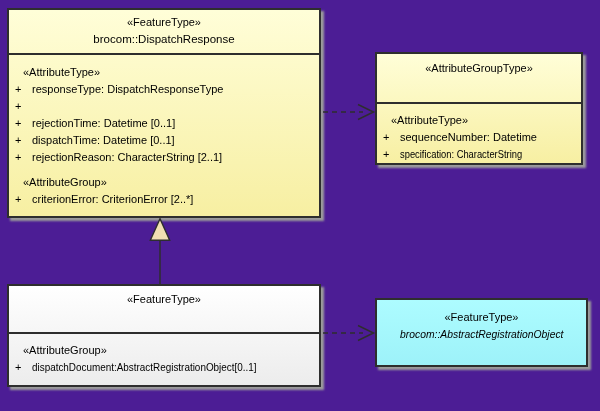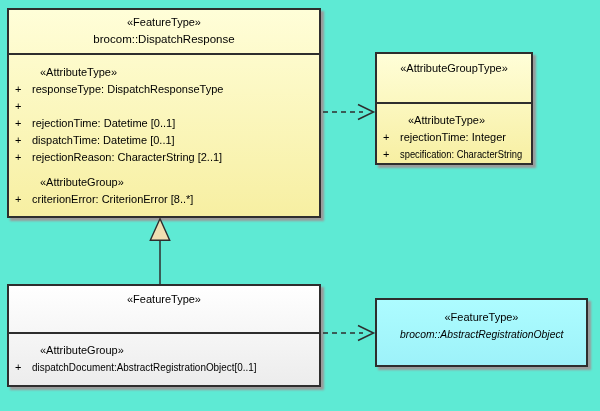--- a/index.html
+++ b/index.html
@@ -1,46 +1,46 @@
 <!DOCTYPE html>
 <html style="--border: #2e2e2e; --shadow: #9b9b9b; --yellow-top: #fffed8; --yellow-bottom: #f7efa2; --gray-top: #ffffff; --gray-bottom: #ececec; --cyan-top: #adfcff; --cyan-bottom: #9df2f9; --triangle-fill: #f1dfb2;"><head>
 <meta charset="utf-8">
 <style>
   html,body{margin:0;padding:0;background:#ffffff;}
   .canvas{
-    position:relative;width:600px;height:411px;background:#5eead4;
+    position:relative;width:600px;height:411px;background:#4c1d95;
     font-family:"Liberation Sans",sans-serif;color:#000;overflow:hidden;
   }
   .box{
     position:absolute;box-sizing:border-box;
     border:2px solid var(--border,#2e2e2e);
     box-shadow:3px 3px 2px var(--shadow,#9b9b9b);
   }
   .yellowbox{background:linear-gradient(180deg,var(--yellow-top,#fffed8),var(--yellow-bottom,#f7efa2));}
   .graybox{background:linear-gradient(180deg,var(--gray-top,#ffffff),var(--gray-bottom,#ececec));}
   .cyanbox{background:linear-gradient(180deg,var(--cyan-top,#adfcff),var(--cyan-bottom,#9df2f9));}
   .title{box-sizing:border-box;text-align:center;}
   .title.divided{border-bottom:2px solid var(--border,#2e2e2e);}
   .stereo{font-size:11px;line-height:17px;}
   .cls-name{font-size:11.5px;font-weight:normal;line-height:17px;}
   .cls-name.abstract{font-style:italic;}
   .compartment{font-size:11px;}
-  .hdr{padding-left:24px;line-height:17px;margin-left:7px;}
+  .hdr{padding-left:14px;line-height:17px;}
   .hdr.gap{margin-top:8px;}
   .row{display:flex;line-height:17px;white-space:nowrap;}
   .vis{flex:none;width:17px;padding-left:6px;}
   .txt{white-space:nowrap;}
   .cond90{display:inline-block;transform:scaleX(0.90);transform-origin:0 50%;}
   .cond85{display:inline-block;transform:scaleX(0.85);transform-origin:0 50%;}
   .condname{display:inline-block;transform:scaleX(0.90);transform-origin:50% 50%;}
   
   #box-dispatch-response{left:7px;top:8px;width:314px;height:210px;}
   #box-dispatch-response .title{height:45px;padding-top:4px;}
   #box-dispatch-response .compartment{padding-top:9px;}
-  #box-criterion-error{left:375px;top:52px;width:158px;height:113px;}
+  #box-criterion-error{left:375px;top:52px;width:208px;height:113px;}
   #box-criterion-error .title{height:50px;padding-top:6px;}
   #box-criterion-error .compartment{padding-top:8px;}
   #box-dispatch-data-response{left:7px;top:284px;width:314px;height:103px;}
   #box-dispatch-data-response .title{height:48px;padding-top:5px;}
   #box-dispatch-data-response .compartment{padding-top:8px;}
   #box-abstract-registration-object{left:375px;top:298px;width:213px;height:69px;padding-top:9px;text-align:center;}
   svg.connectors{position:absolute;left:0;top:0;pointer-events:none;}
   svg.connectors .ln{stroke:var(--border,#2e2e2e);fill:none;stroke-width:1.5;}
   svg.connectors .dash{stroke-dasharray:5 4;}
   svg.connectors .tri{fill:var(--triangle-fill,#f1dfb2);stroke:var(--border,#2e2e2e);stroke-width:1.4;}
@@ -73,34 +73,34 @@
         <span class="vis">+</span>
         <span class="txt">dispatchTime: Datetime [0..1]</span>
       </div>
       <div class="row">
         <span class="vis">+</span>
         <span class="txt">rejectionReason: CharacterString [2..1]</span>
       </div>
       <div class="hdr gap">«AttributeGroup»</div>
       <div class="row">
         <span class="vis">+</span>
-        <span class="txt">criterionError: CriterionError [8..*]</span>
+        <span class="txt">criterionError: CriterionError [2..*]</span>
       </div>
     </div>
   </div>
 
   <div class="box yellowbox" id="box-criterion-error">
     <div class="title divided">
       <div class="stereo">«AttributeGroupType»</div>
     </div>
     <div class="compartment">
       <div class="hdr">«AttributeType»</div>
       <div class="row">
         <span class="vis">+</span>
-        <span class="txt">rejectionTime: Integer</span>
+        <span class="txt">sequenceNumber: Datetime</span>
       </div>
       <div class="row">
         <span class="vis">+</span>
         <span class="txt cond85">specification: CharacterString</span>
       </div>
     </div>
   </div>
 
   <div class="box graybox" id="box-dispatch-data-response">
     <div class="title divided">

